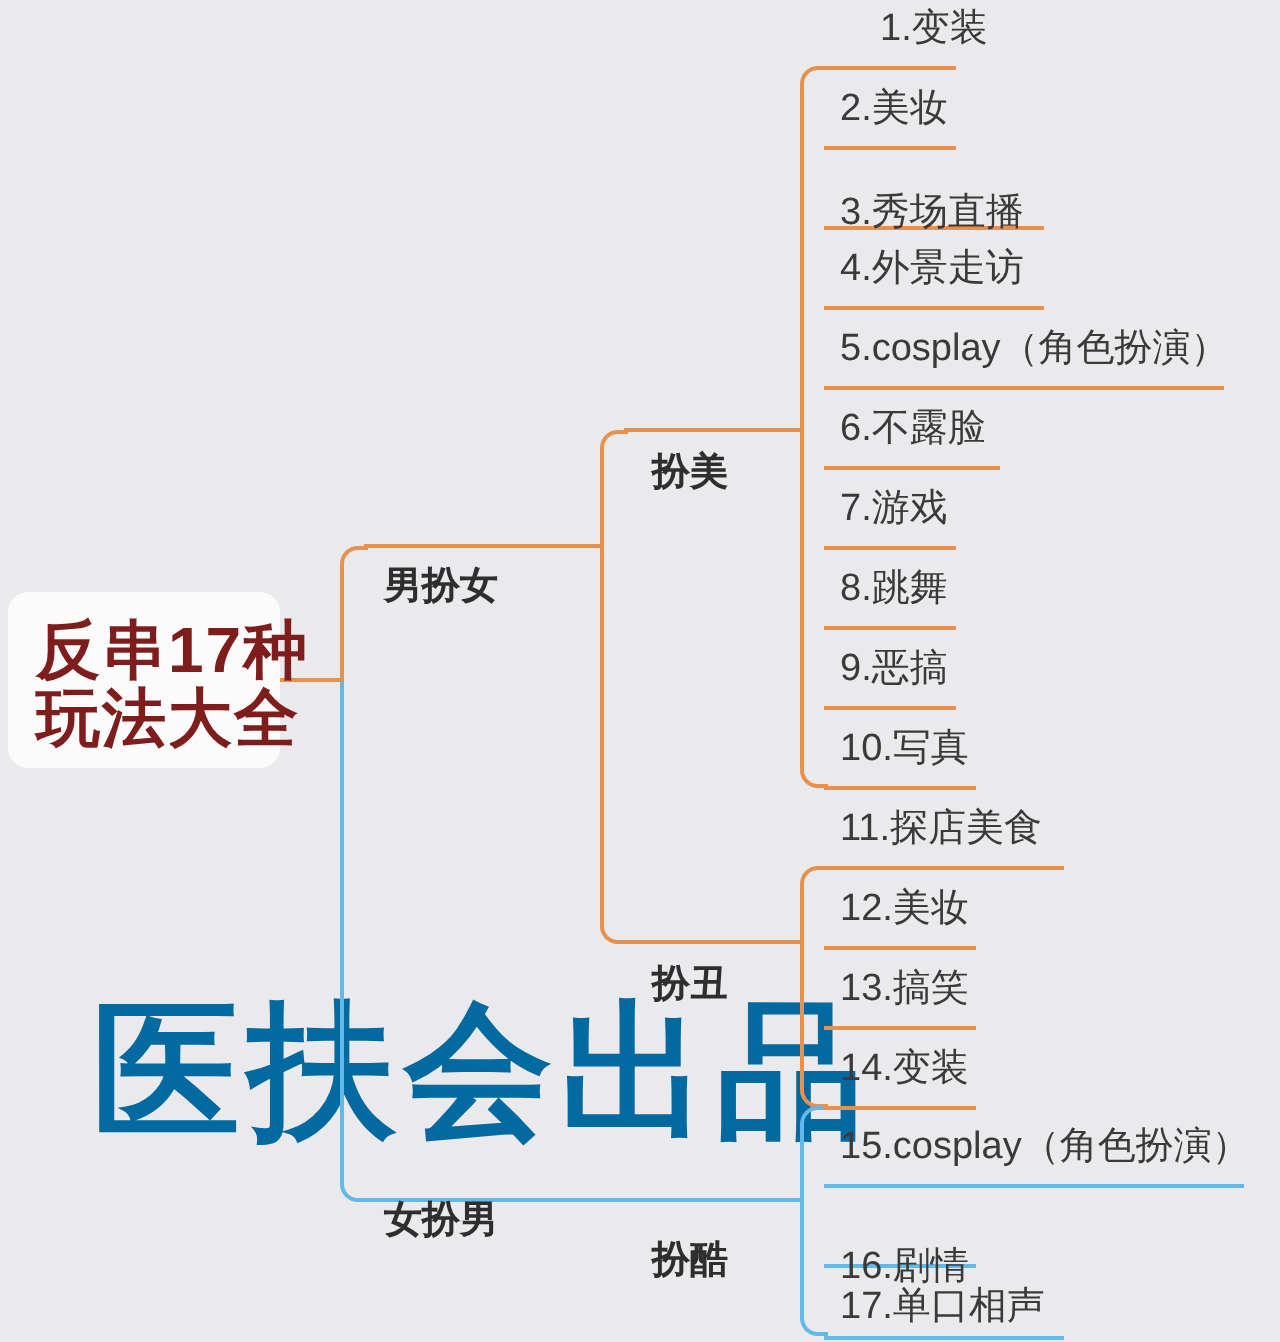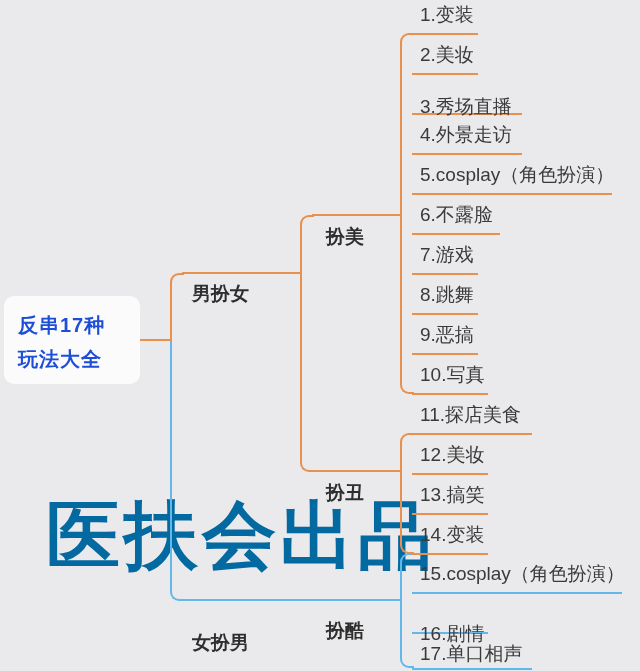--- a/index.html
+++ b/index.html
@@ -40,23 +40,23 @@
     top: 296px;
     width: 136px;
     height: 88px;
     background: #fbfbfb;
     border-radius: 10px;
     box-sizing: border-box;
     padding: 12px 10px 0 14px;
     z-index: 5;
   }
   #root-node .rl {
-    font-size: 20px;
+    font-size: 32px;
     font-weight: bold;
-    color: #1d4ed8;
+    color: #7f1d1d;
     line-height: 34px;
     letter-spacing: 1px;
     white-space: nowrap;
   }
   .hline {
     position: absolute;
     height: 2px;
     z-index: 2;
   }
   .corner {
@@ -89,21 +89,21 @@
     position: absolute;
     font-size: 19px;
     font-weight: bold;
     color: #2e2e2e;
     white-space: nowrap;
     z-index: 4;
     line-height: 22px;
     margin-top: 40px;
   }
   #label-nan  { left: 192px; top: 243px; }
-  #label-nv   { left: 192px; top: 592px; }
+  #label-nv   { left: 192px; top: 560px; }
   #label-mei  { left: 326px; top: 186px; }
   #label-chou { left: 326px; top: 442px; }
   #label-ku   { left: 326px; top: 580px; }
 </style>
 </head>
 <body>
 
 <div id="canvas">
 
   <div id="watermark">医扶会出品</div>
@@ -139,21 +139,21 @@
   <div class="corner b corner-tl" style="left:400px; top:553px; width:14px; height:47px;"></div>
   <div class="corner b corner-bl" style="left:400px; top:599px; width:14px; height:69px;"></div>
 
   <div class="branch-label" id="label-nan">男扮女</div>
   <div class="branch-label" id="label-mei">扮美</div>
   <div class="branch-label" id="label-chou">扮丑</div>
   <div class="branch-label" id="label-nv">女扮男</div>
   <div class="branch-label" id="label-ku">扮酷</div>
 
   <div id="leaf-layer">
-      <div class="leaf" style="top: 4px;">1.变装</div>
+      <div class="leaf" style="top: 4px; margin-left: 20px;">1.变装</div>
       <div class="hline" style="left: 412px; top: 33px; width: 66px; background: rgb(232, 144, 78);"></div>
       <div class="leaf" style="top: 44px;">2.美妆</div>
       <div class="hline" style="left: 412px; top: 73px; width: 66px; background: rgb(232, 144, 78);"></div>
       <div class="leaf" style="top: 96px;">3.秀场直播</div>
       <div class="hline" style="left: 412px; top: 113px; width: 110px; background: rgb(232, 144, 78);"></div>
       <div class="leaf" style="top: 124px;">4.外景走访</div>
       <div class="hline" style="left: 412px; top: 153px; width: 110px; background: rgb(232, 144, 78);"></div>
       <div class="leaf" style="top: 164px;">5.cosplay（角色扮演）</div>
       <div class="hline" style="left: 412px; top: 193px; width: 200px; background: rgb(232, 144, 78);"></div>
       <div class="leaf" style="top: 204px;">6.不露脸</div>

